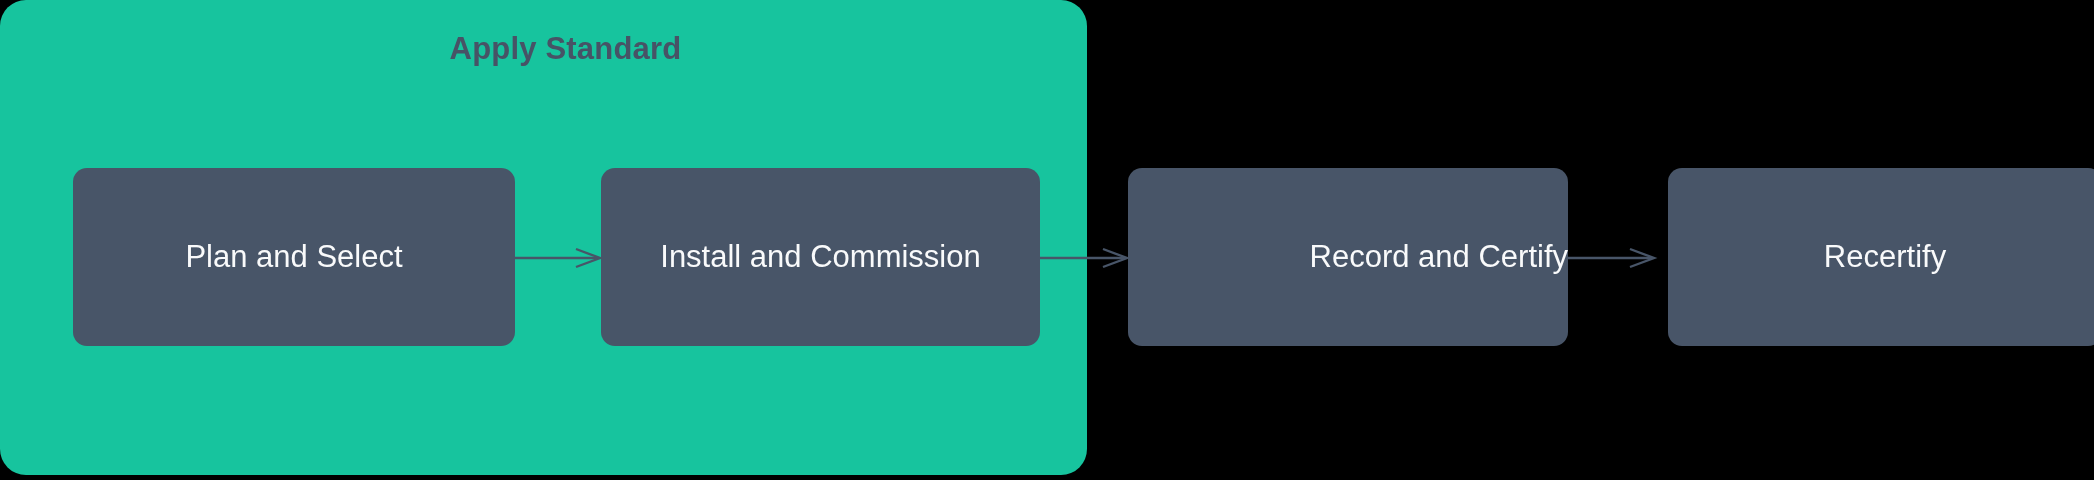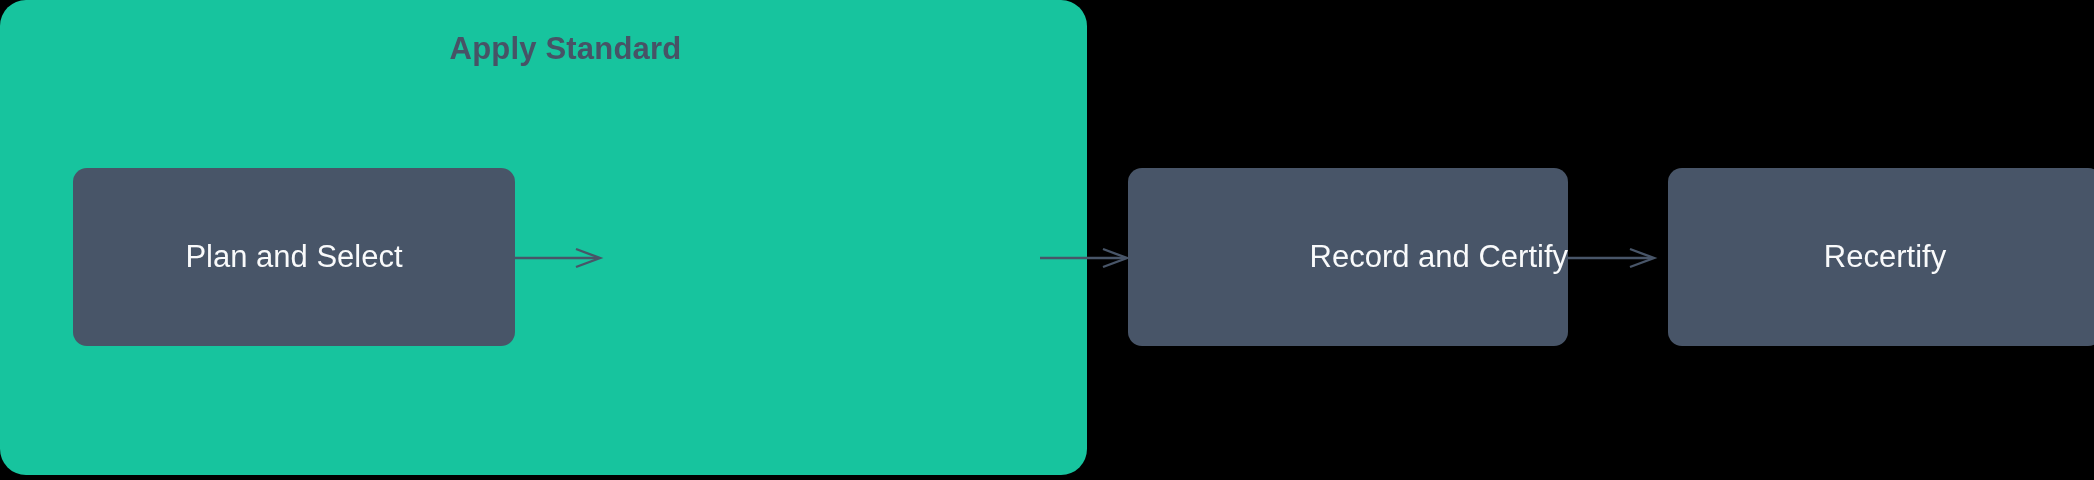--- a/index.html
+++ b/index.html
@@ -73,20 +73,23 @@
     <g>
       <line x1="1568" y1="258" x2="1652" y2="258"></line>
       <polyline points="1630,249 1654,258 1630,267"></polyline>
     </g>
   </svg>
 
   <div class="node node-plan">
     <span>Plan and Select</span>
   </div>
 
+  <div class="node node-install">
+    <span>Install and Commission</span>
+  </div>
 
   <div class="node node-record">
     <span>Record and Certify</span>
   </div>
 
   <div class="node node-recertify">
     <span>Recertify</span>
   </div>
 
 </div>

